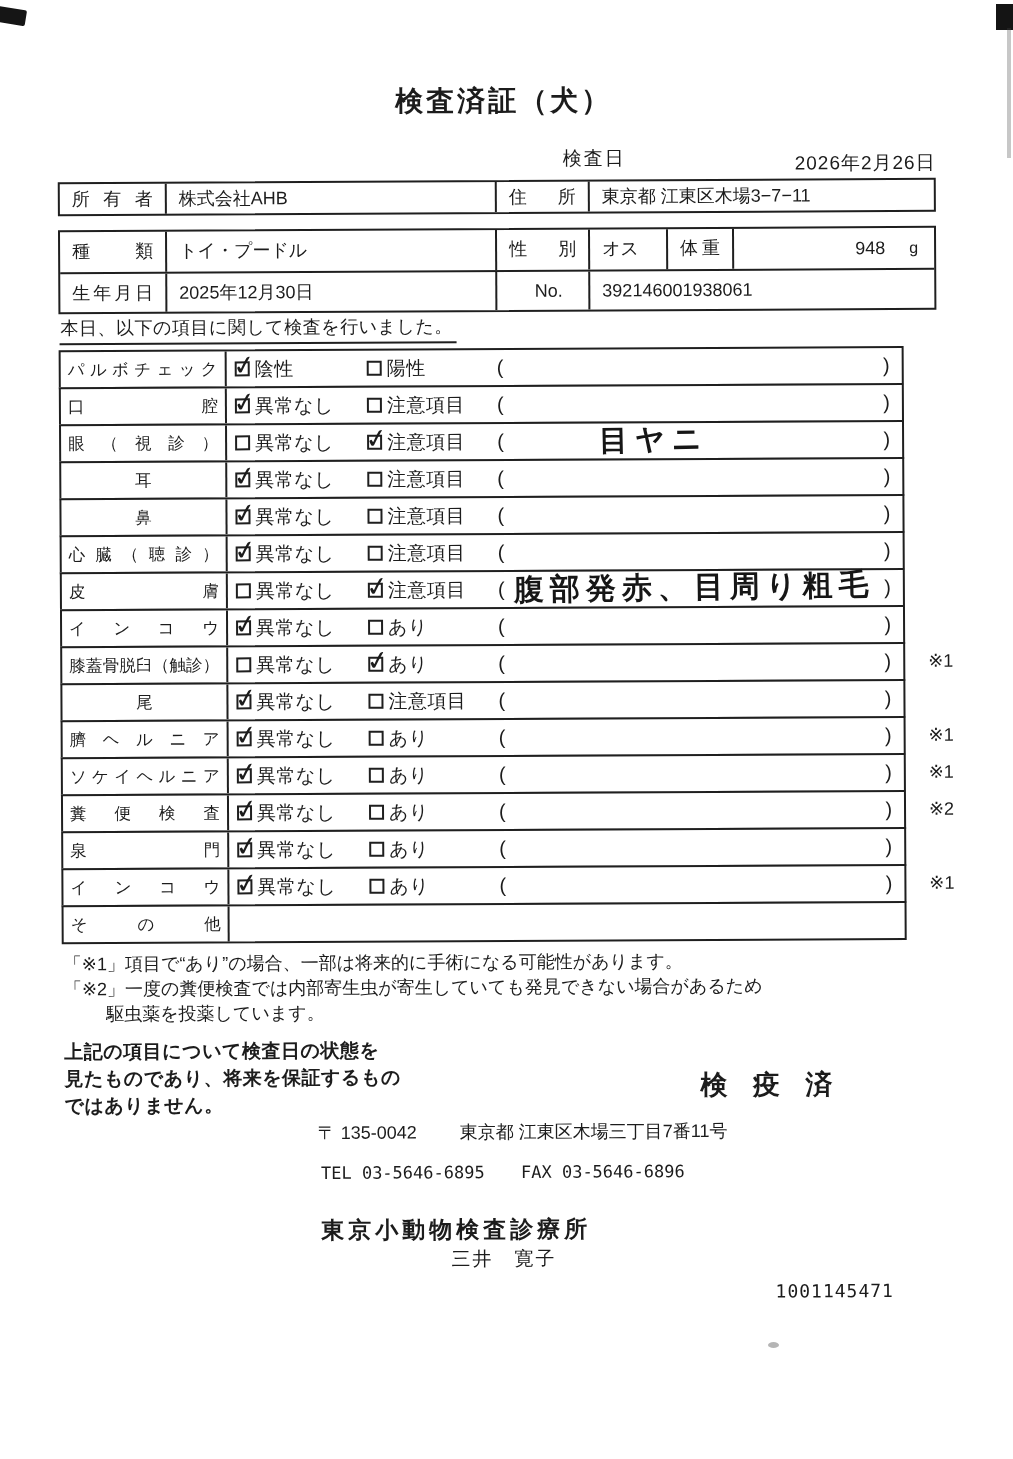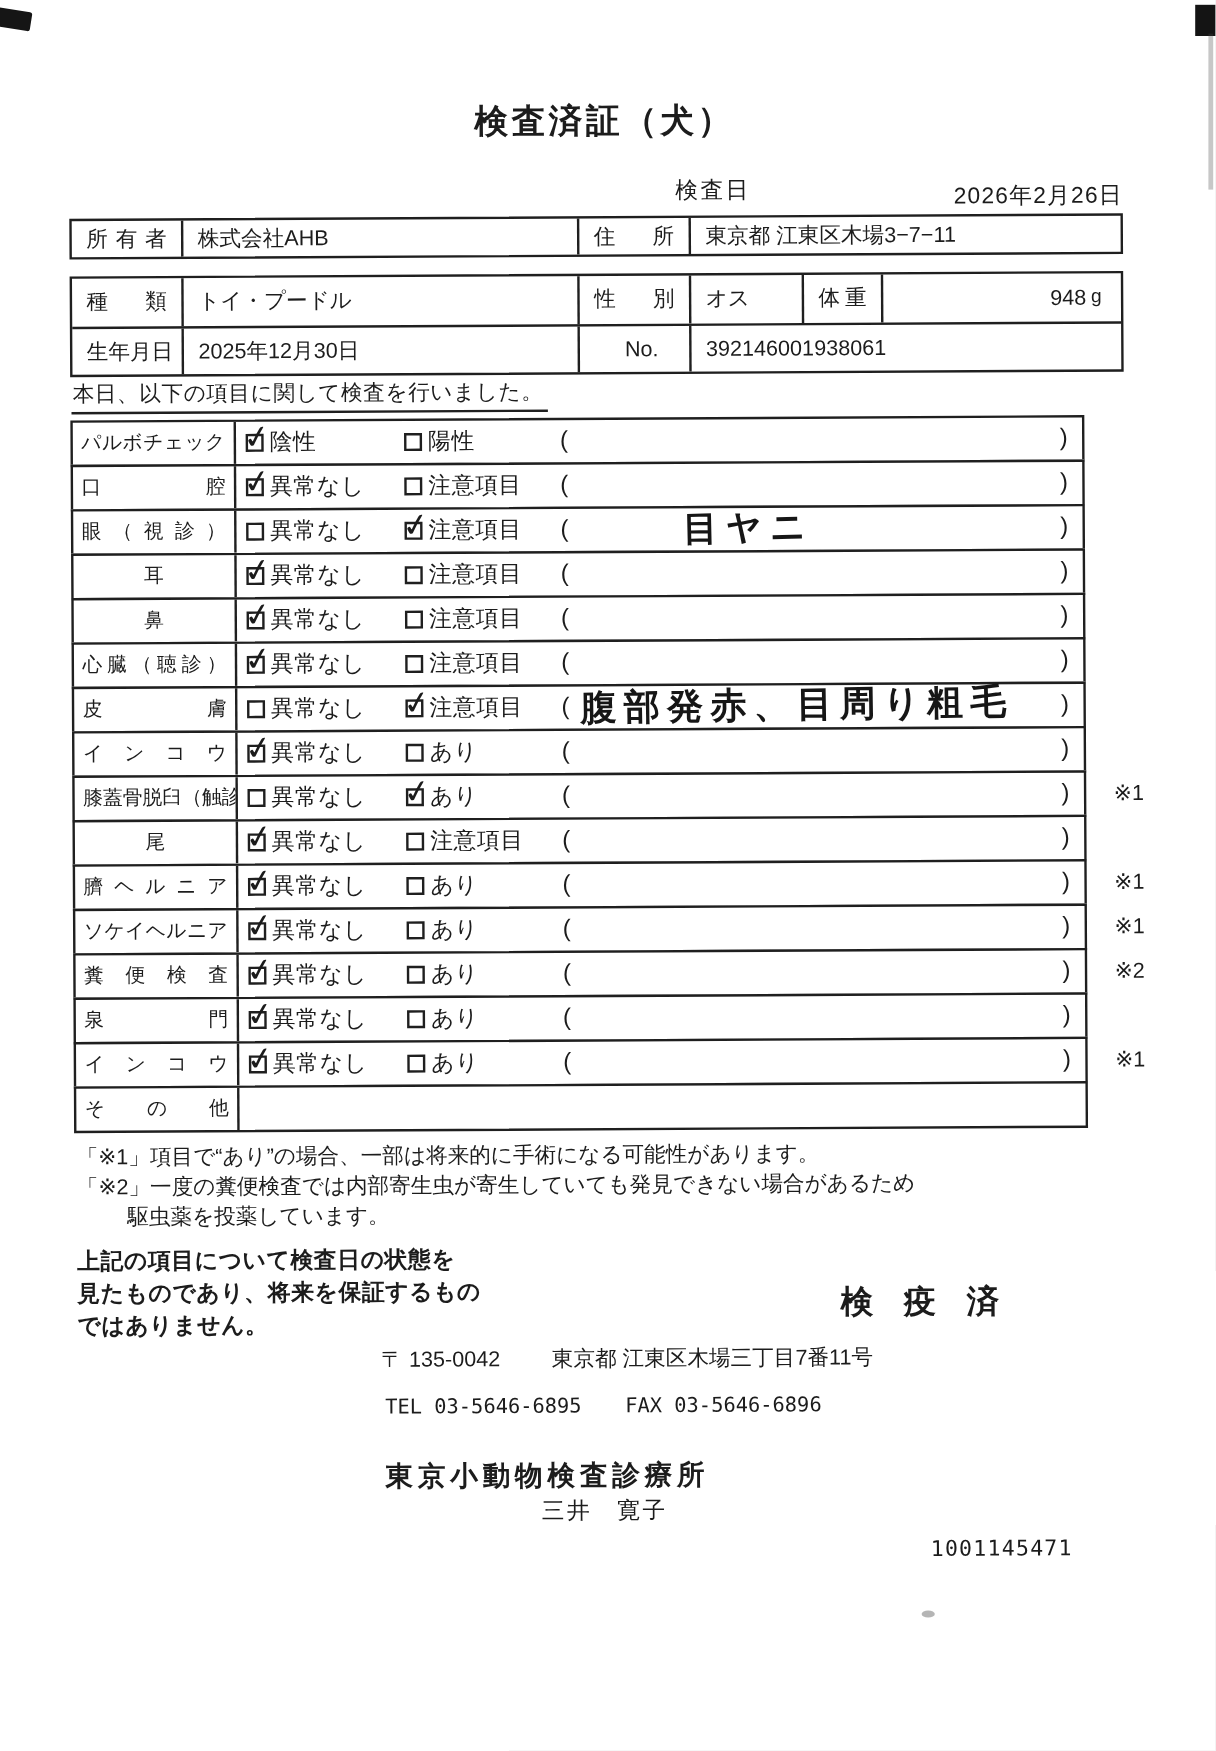--- a/index.html
+++ b/index.html
@@ -20,34 +20,34 @@
   .info1 { position:absolute; left:60px; top:180px; width:878px; height:34px;
     display:flex; border:2px solid #1f1f1f; }
   .info2 { position:absolute; left:60px; top:228px; width:878px; border:2px solid #1f1f1f; }
   .irow { display:flex; height:40px; }
   .irow.bt { border-top:2px solid #1f1f1f; }
   .icell { border-left:2px solid #1f1f1f; overflow:hidden; white-space:nowrap; }
   .icell.first { border-left:none; }
   .info1 .icell { line-height:30px; } .irow .icell { line-height:38px; }
   .ilabel { font-size:18px; padding:0 12px; text-align:justify; text-align-last:justify; }
   .ivalue { font-size:18px; padding-left:12px; }
-  .w1{width:91px;} .w2{width:330px;} .w3{width:93px;} .w4{width:94px;} .w5{width:66px;}
+  .w1{width:105px;} .w2{width:330px;} .w3{width:93px;} .w4{width:78px;} .w5{width:66px;}
   .grow{flex:1;}
-  .weight-cell { display:flex; justify-content:flex-end; align-items:center; gap:4px; padding-right:16px; }
+  .weight-cell { display:flex; justify-content:flex-end; align-items:center; gap:24px; padding-right:16px; }
   .weight-cell .unit { font-size:16px; }
   .center-cell { text-align:center; text-align-last:center; }
 
   .intro { position:absolute; left:61px; top:314px; font-size:18px;
     border-bottom:2px solid #1f1f1f; padding:0 4px 3px 1px; letter-spacing:0.5px; }
 
   .exam-table { position:absolute; left:60px; top:348px; width:845px; }
   .exam-row { position:relative; display:flex; height:39px; border:2px solid #1f1f1f;
     margin-top:-2px; background:#fff; }
   .exam-row:first-child { margin-top:0; }
-  .exam-label { width:136px; padding:0 7px; border-right:2px solid #1f1f1f;
+  .exam-label { width:166px; padding:0 7px; border-right:2px solid #1f1f1f;
     font-size:16.5px; line-height:35px; text-align:justify; text-align-last:justify;
     white-space:nowrap; overflow:hidden; }
   .exam-label.center { text-align:center; text-align-last:center; }
   .exam-rest { position:relative; flex:1; }
   .exam-rest > span { position:absolute; }
   .cb { top:10px; width:15px; height:15px; border:2px solid #1f1f1f; }
   .g1 { left:8px; } .g2 { left:140px; }
   .cb.checked::after { content:"✓"; position:absolute; left:-4px; top:-14px;
     font-size:27px; font-weight:700; color:#1b1b1b; transform:rotate(-8deg);
     font-family:"DejaVu Sans",sans-serif; }

